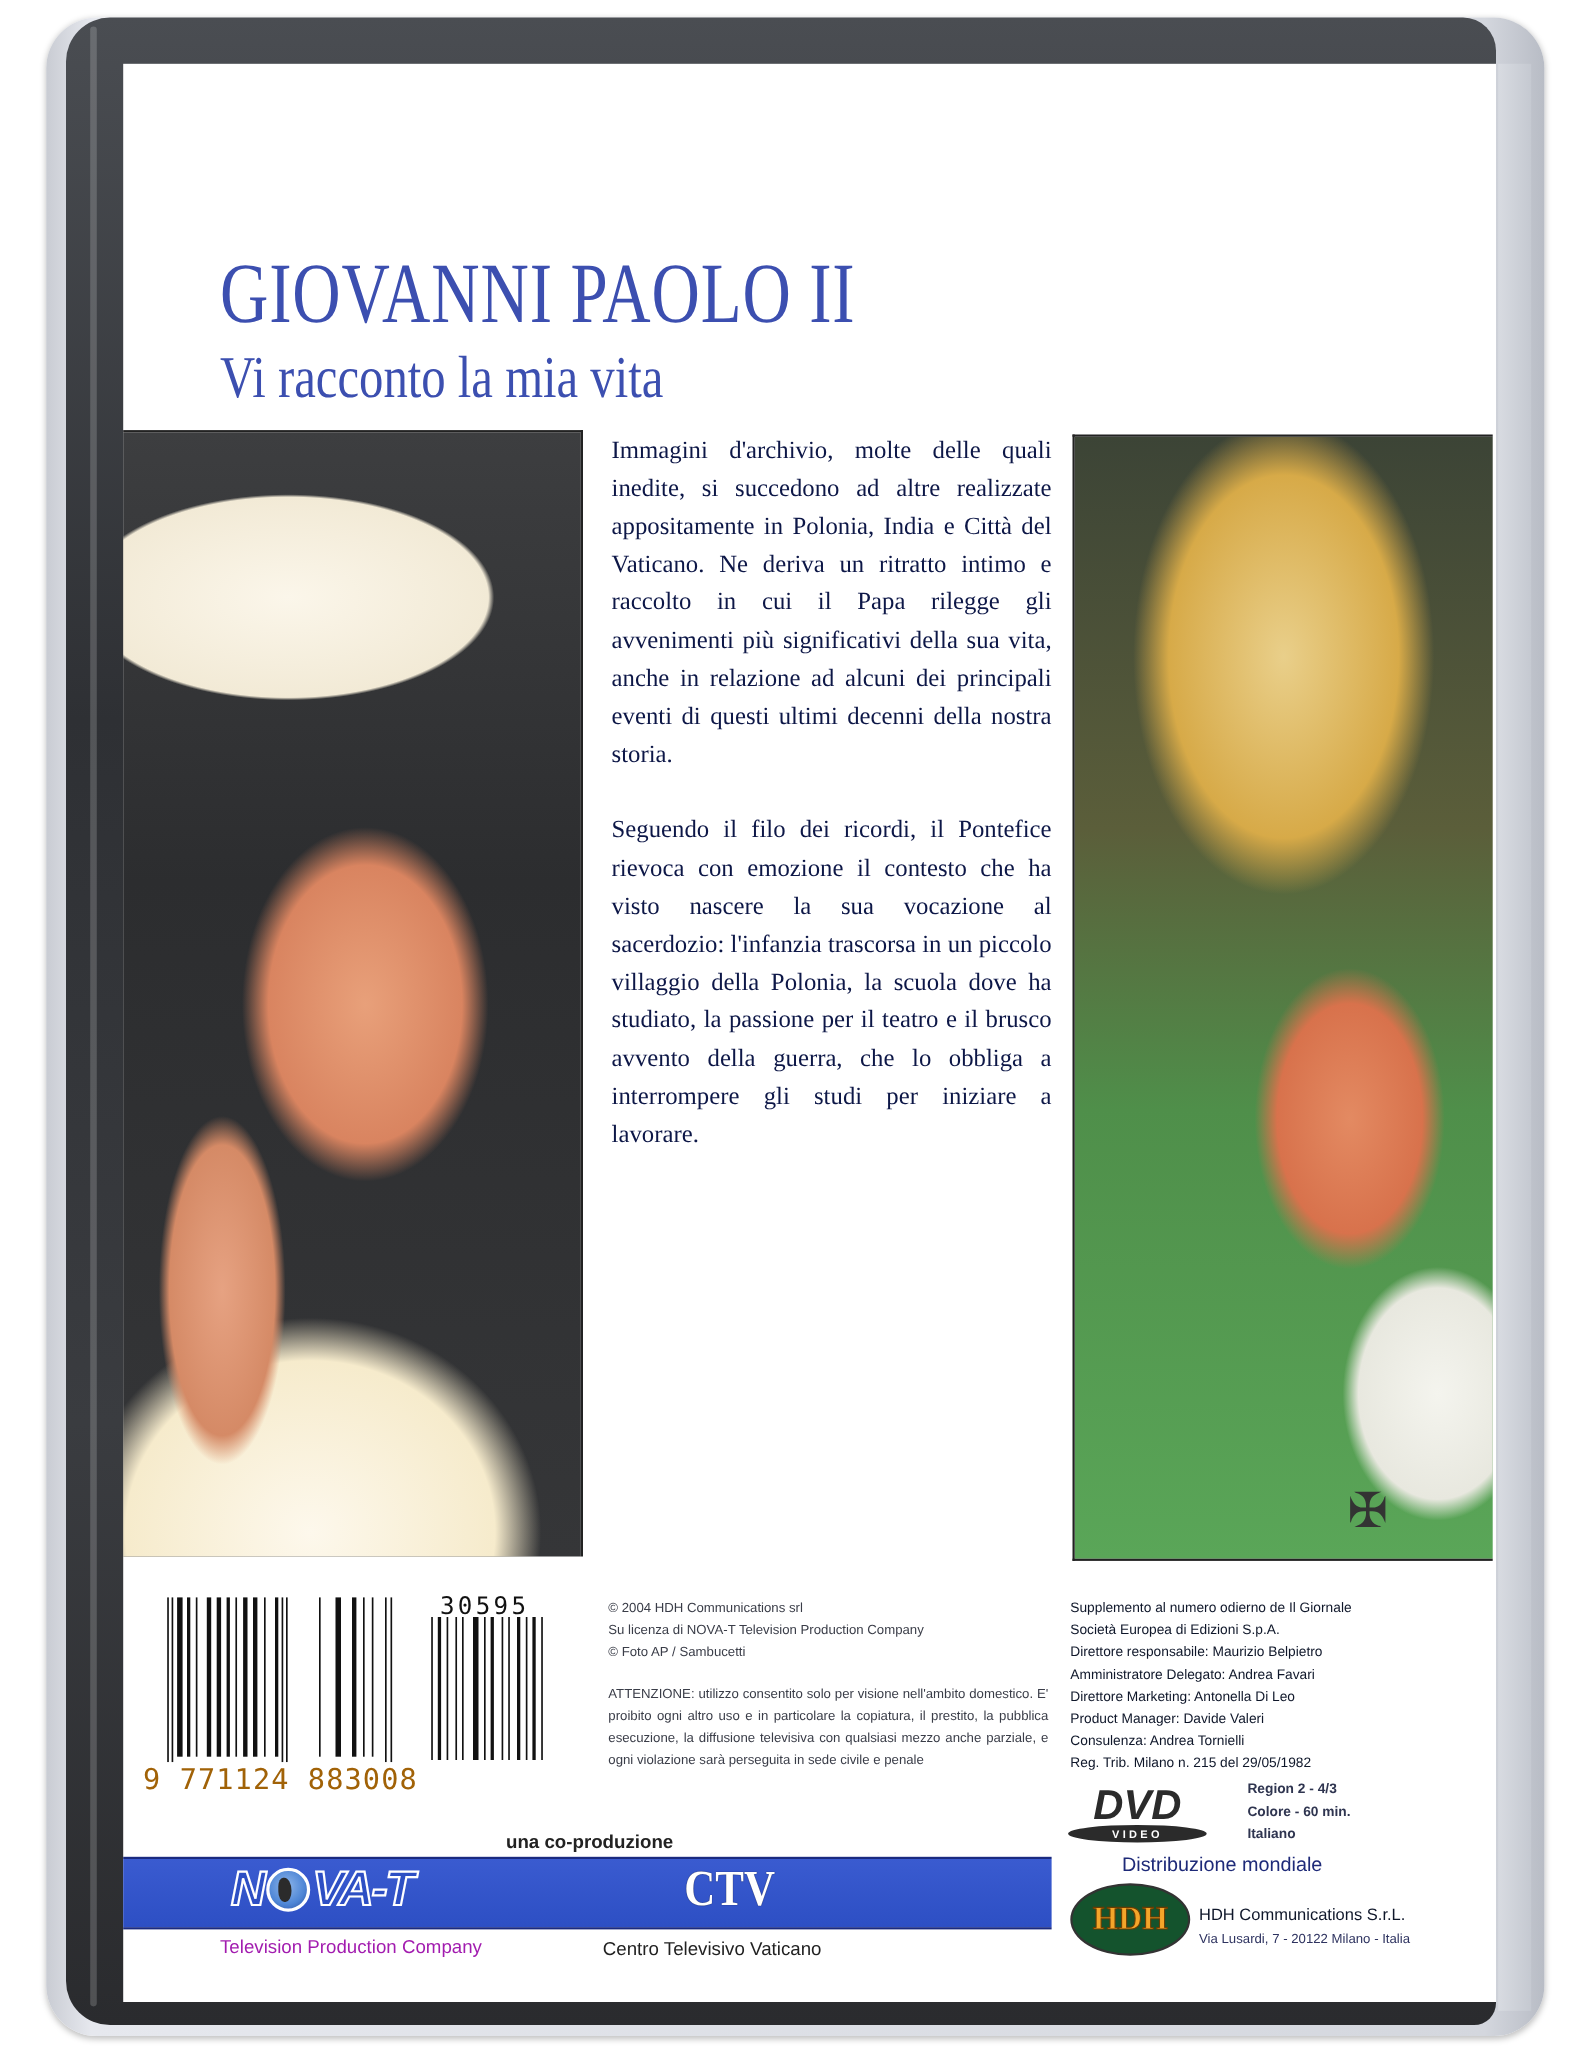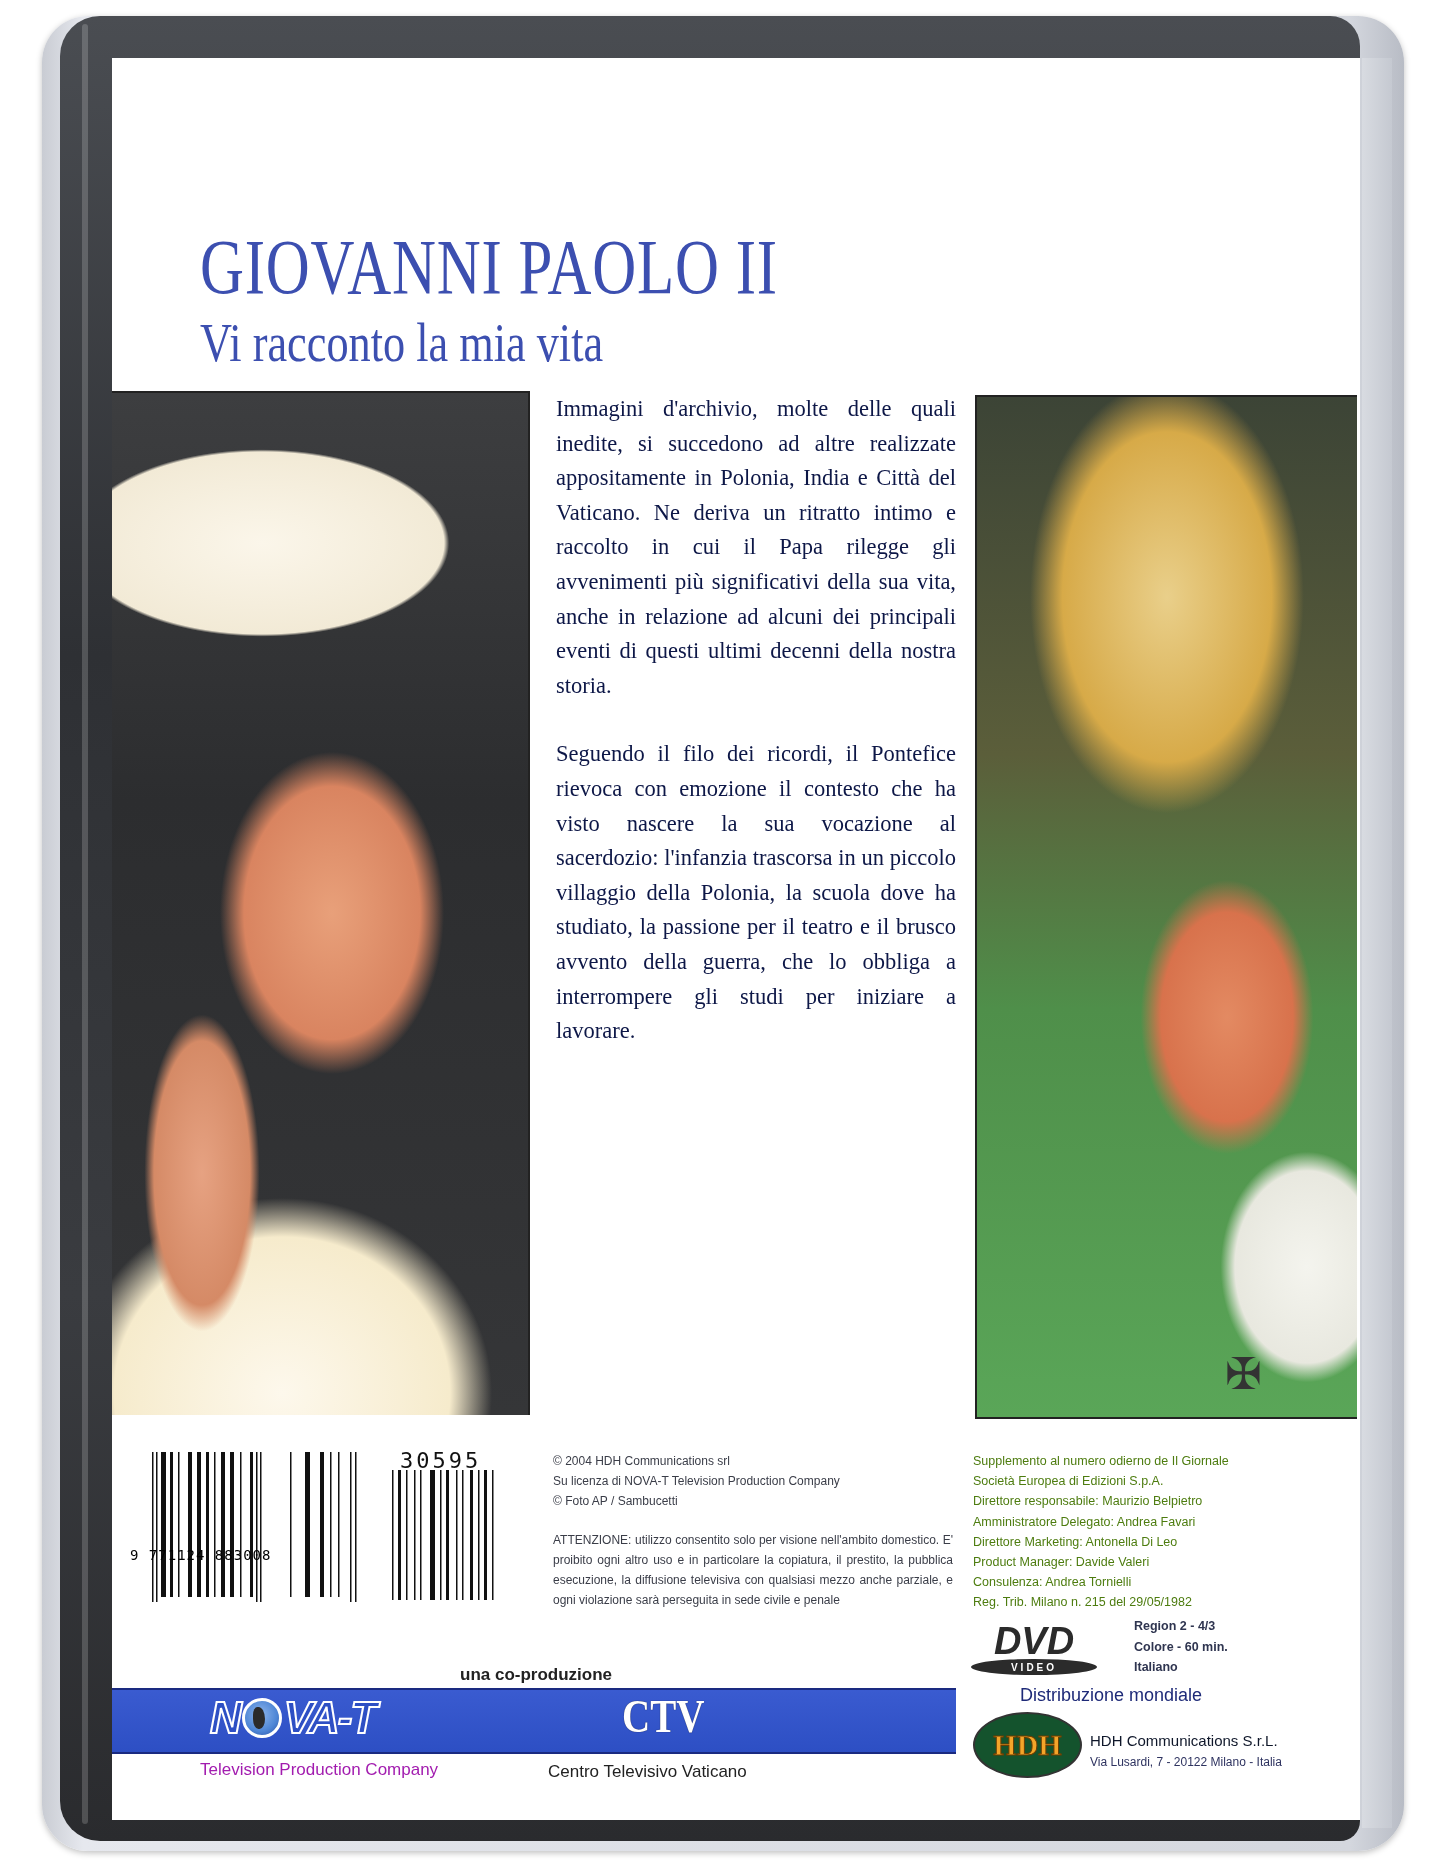--- a/index.html
+++ b/index.html
@@ -38,27 +38,27 @@
 
   
   .body-text { position:absolute; left:556px; top:392px; width:400px; font-family:"Liberation Serif", serif; color:#0d1747;
     font-size:22.5px; line-height:34.6px; text-align:justify; }
   .body-text p { margin:0 0 34px 0; }
 
   
   .barcode-main { position:absolute; left:150px; top:1452px; width:212px; height:150px; }
   .barcode-addon { position:absolute; left:390px; top:1470px; width:105px; height:130px; }
   .barcode-addon-num { position:absolute; left:400px; top:1448px; font-family:"DejaVu Sans Mono", monospace; font-size:22px; letter-spacing:3px; color:#111; }
-  .barcode-num { position:absolute; left:130px; top:1547px; font-family:"DejaVu Sans Mono", monospace; font-size:14px; letter-spacing:1px; color:#000000; white-space:nowrap; }
+  .barcode-num { position:absolute; left:130px; top:1603px; font-family:"DejaVu Sans Mono", monospace; font-size:26px; letter-spacing:1px; color:#a16207; white-space:nowrap; }
 
   
   .credits { position:absolute; left:553px; top:1451px; width:400px; font-size:12px; line-height:20.2px; color:#3a3d48; }
   .credits .gap { height:18px; }
   .credits .justify { text-align:justify; }
-  .pub-info { position:absolute; left:973px; top:1451px; font-size:12.5px; line-height:20.2px; color:#4d7c0f; white-space:nowrap; }
+  .pub-info { position:absolute; left:973px; top:1451px; font-size:12.5px; line-height:20.2px; color:#0f172a; white-space:nowrap; }
 
   
   .dvd-logo { position:absolute; left:968px; top:1620px; width:132px; height:56px; }
   .dvd-specs { position:absolute; left:1134px; top:1616px; font-size:12.5px; line-height:20.5px; font-weight:bold; color:#2f3550; }
   .distrib { position:absolute; left:1020px; top:1685px; font-size:18px; font-weight:normal; color:#1e2a78; }
   .hdh-logo { position:absolute; left:973px; top:1712px; width:105px; height:62px; border-radius:50%; background:#14532d; border:2px solid #333;
     display:flex; align-items:center; justify-content:center; font-family:"Liberation Serif", serif; font-weight:bold; font-size:30px; color:#f4a52a;
     -webkit-text-stroke:1px #6b3c00; }
   .hdh-name { position:absolute; left:1090px; top:1732px; font-size:15px; color:#0f172a; }
   .hdh-addr { position:absolute; left:1090px; top:1755px; font-size:12px; color:#2e3360; }

